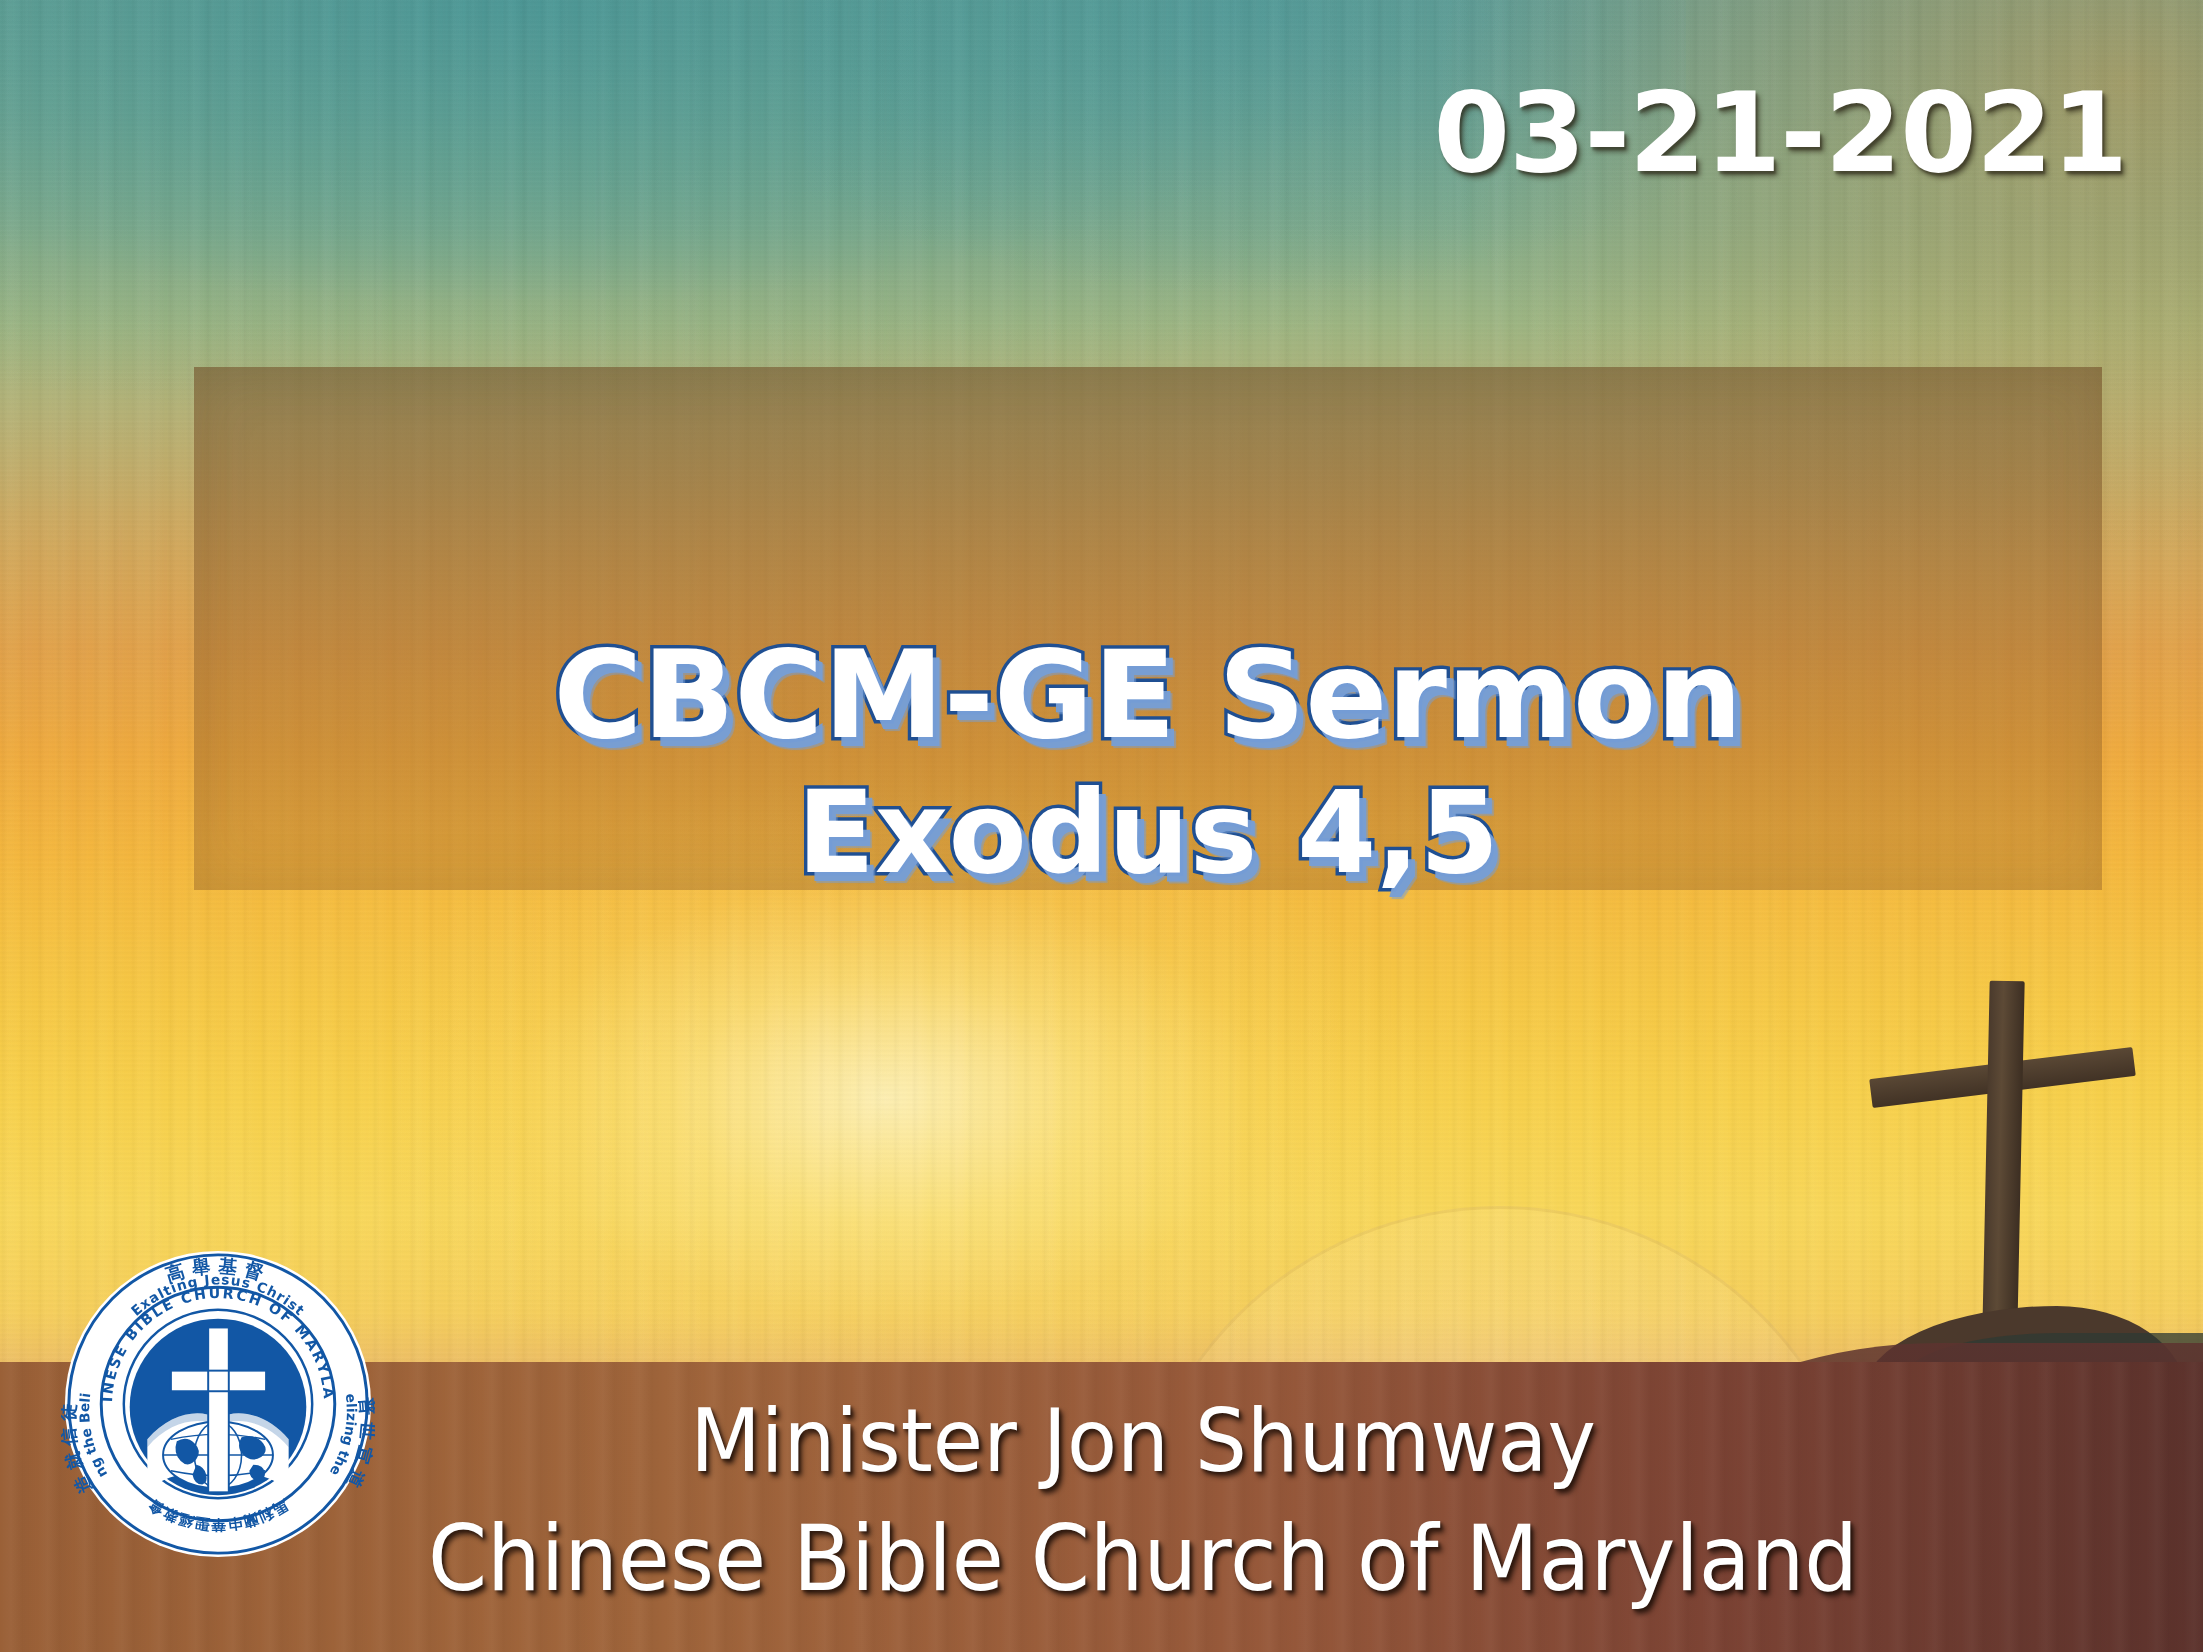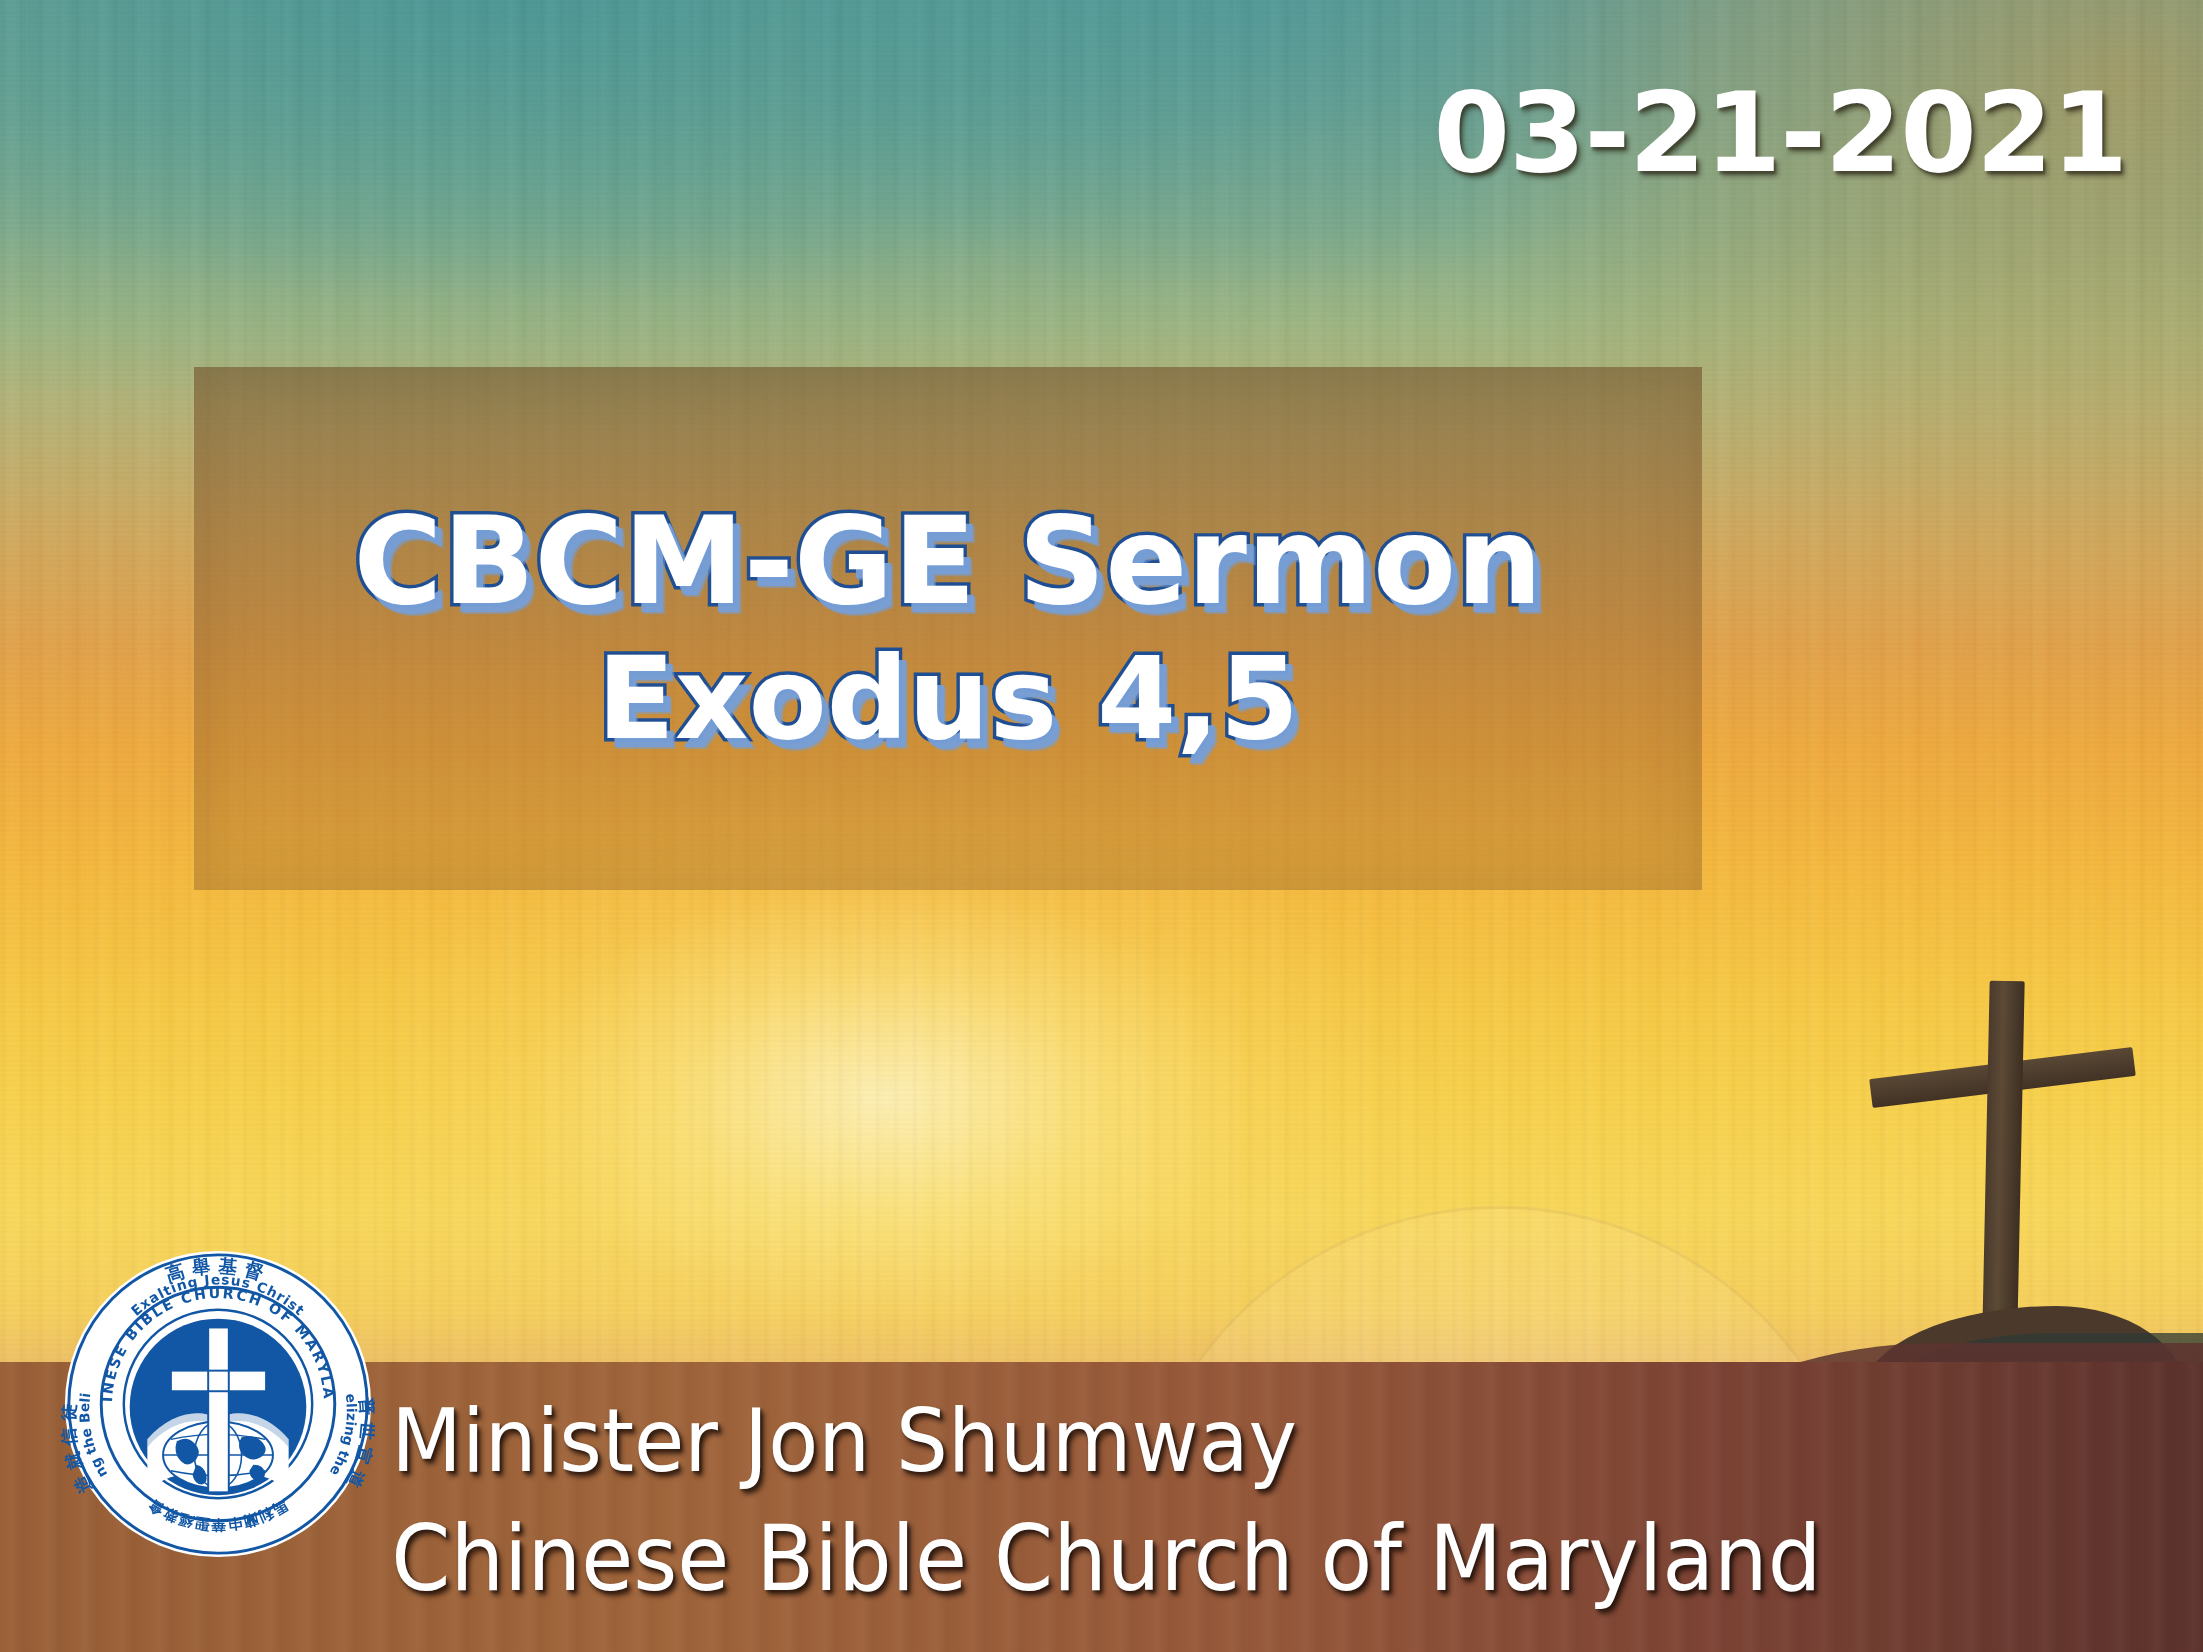--- a/index.html
+++ b/index.html
@@ -164,50 +164,51 @@
     letter-spacing:-1px;
     line-height:1.05;
     text-shadow:
        3.9px 4.9px 4.9px rgba(40,35,20,.55),
        2px 2.9px 2px rgba(40,35,20,.40);
     font-family:"DejaVu Sans","Liberation Sans",sans-serif;
   }
 
   
   .title-box{
-    position:absolute;left:194px;top:367px;width:1508px;height:523px;
+    position:absolute;left:194px;top:367px;width:1908px;height:523px;
     background:linear-gradient(to bottom,
        rgba(120,85,45,.55) 0%,
        rgba(140,97,48,.50) 30%,
        rgba(160,108,46,.44) 62%,
        rgba(175,118,48,.40) 100%);
     box-shadow:inset 0 0 59px rgba(90,60,25,.18);
     display:flex;flex-direction:column;
-    align-items:center;justify-content:center;
+    align-items:center;justify-content:flex-end;
     gap:3.9px;
   }
   .title-line{
     font-family:"DejaVu Sans","Liberation Sans",sans-serif;
     font-weight:bold;
     color:#ffffff;
     line-height:1.0;
     white-space:nowrap;
     -webkit-text-stroke:6.9px #1f4f92;
     paint-order:stroke fill;
     text-shadow:
        6.9px 8.8px 0 rgba(118,158,214,.95),
        8.8px 10.8px 1px rgba(118,158,214,.55);
   }
   .tl1{font-size:121px;margin-bottom:15.7px;}
   .tl2{font-size:121px;margin-bottom:15.7px;}
   .tl3{font-size:114px;}
 
   
   .footer-text{
-    position:absolute;left:333px;top:1390px;width:1666px;
+    position:absolute;left:310px;top:1390px;width:1666px;
+    text-align:center;
     font-family:"DejaVu Sans","Liberation Sans",sans-serif;
     color:#ffffff;
     line-height:1.16;
   }
   .ft-line{
     font-size:88px;font-weight:normal;
     letter-spacing:0px;
     text-shadow:
        3.9px 4.9px 5.9px rgba(30,15,8,.75),
        2px 2px 2.9px rgba(30,15,8,.6);

